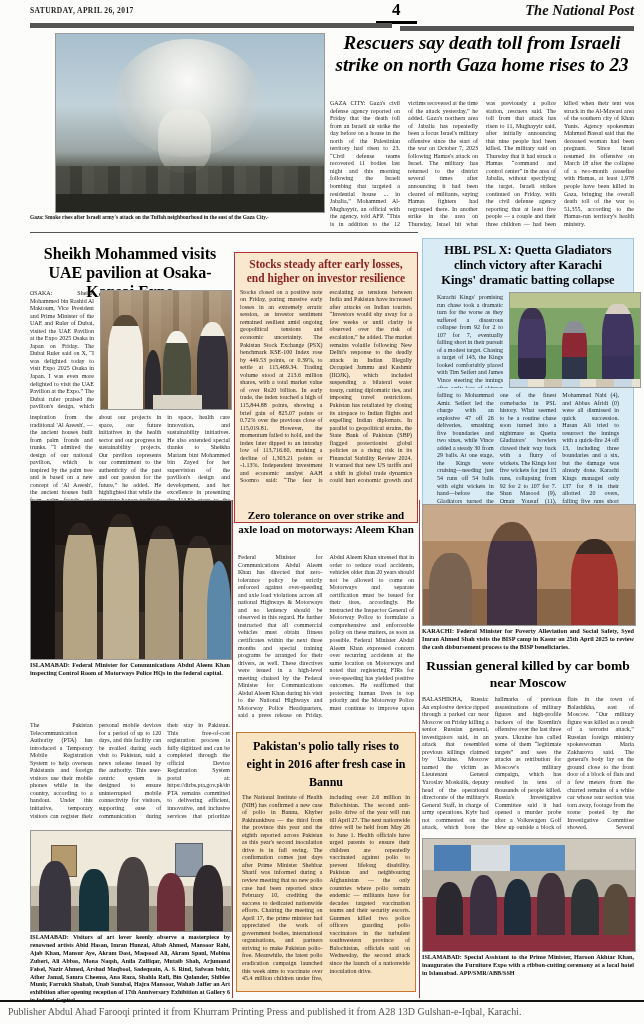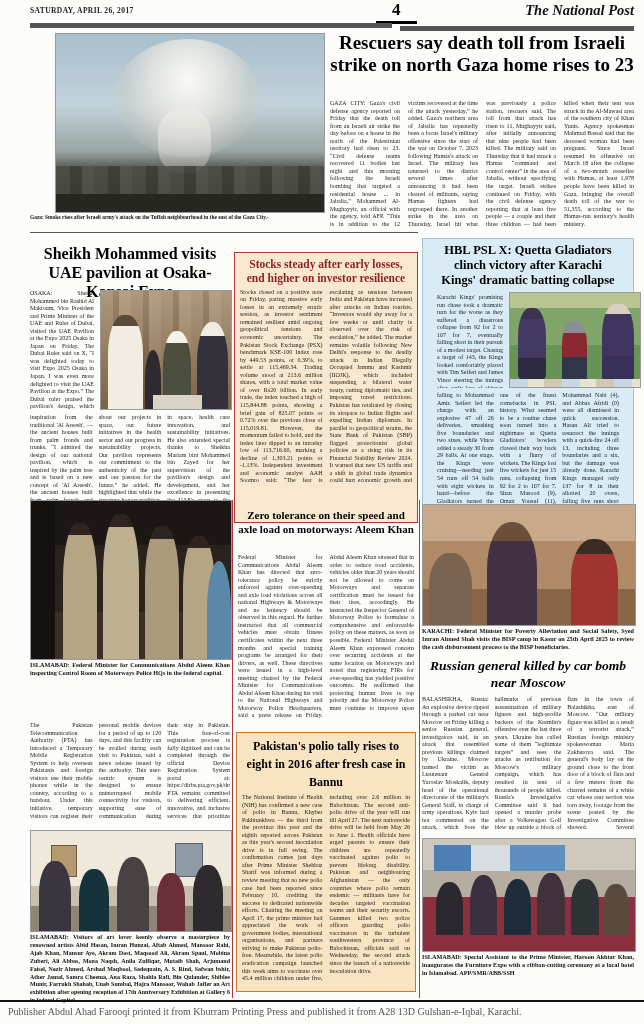--- a/index.html
+++ b/index.html
@@ -30,21 +30,21 @@
 
   <div class="photo" style="left:55px;top:33px;width:268px;height:178px;background:linear-gradient(180deg,#a8bfcd 0%,#c2d2da 40%,#9aa5a3 66%,#55564e 76%,#3c3d36 88%,#2e2f29 100%);">
     <div class="fig" style="left:22%;top:3%;width:54%;height:66%;background:radial-gradient(ellipse at 50% 35%,rgba(252,252,250,.97) 0%,rgba(230,230,224,.85) 35%,rgba(206,206,198,.45) 62%,rgba(206,206,198,0) 80%);border-radius:50%;"></div>
     <div class="fig" style="left:38%;top:42%;width:20%;height:36%;background:linear-gradient(180deg,rgba(236,236,230,.9),rgba(190,190,182,.4));border-radius:40%;"></div>
     <div class="fig" style="left:0;bottom:10%;width:100%;height:16%;background:repeating-linear-gradient(90deg,#4a4b42 0 14px,#3a3b33 14px 26px,#52534a 26px 38px);opacity:.85;"></div>
     <div class="fig" style="left:0;bottom:0;width:100%;height:10%;background:#262720;"></div>
   </div>
   <div class="abs caption" style="left:30px;top:214px;width:300px;font-size:5.4px;white-space:nowrap;overflow:hidden;">Gaza: Smoke rises after Israeli army's attack on the Tuffah neighbourhood in the east of the Gaza City.-</div>
   <div class="hrule" style="left:30px;top:232px;width:388px;height:1px;"></div>
 
-  <div class="abs headline" style="left:330px;top:32px;width:304px;font-size:19px;line-height:1.15;">Rescuers say death toll from Israeli strike on north Gaza home rises to 23</div>
+  <div class="abs headline" style="left:330px;top:32px;width:304px;font-size:19px;line-height:1.15;font-style:italic;">Rescuers say death toll from Israeli strike on north Gaza home rises to 23</div>
   <div class="abs body-text cols-4" style="left:330px;top:100px;width:304px;height:134px;">GAZA CITY: Gaza's civil defense agency reported on Friday that the death toll from an Israeli air strike the day before on a house in the north of the Palestinian territory had risen to 23. “Civil defense teams recovered 11 bodies last night and this morning following the Israeli bombing that targeted a residential house ... in Jabalia,” Mohammed Al-Mughayyir, an official with the agency, told AFP. “This is in addition to the 12 victims recovered at the time of the attack yesterday,” he added. Gaza's northern area of Jabalia has repeatedly been a focus Israel's military offensive since the start of the war on October 7, 2023 following Hamas's attack on Israel. The military has returned to the district several times after announcing it had been cleared of militants, saying Hamas fighters had regrouped there. In another strike in the area on Thursday, Israel hit what was previously a police station, rescuers said. The toll from that attack has risen to 11, Mughayyir said, after initially announcing that nine people had been killed. The military said on Thursday that it had struck a Hamas “command and control center” in the area of Jabalia, without specifying the target. Israeli strikes continued on Friday, with the civil defense agency reporting that at least five people — a couple and their three children — had been killed when their tent was struck in the Al-Mawasi area of the southern city of Khan Yunis. Agency spokesman Mahmud Bassal said that the deceased woman had been pregnant. Since Israel resumed its offensive on March 18 after the collapse of a two-month ceasefire with Hamas, at least 1,978 people have been killed in Gaza, bringing the overall death toll of the war to 51,355, according to the Hamas-run territory's health ministry.</div>
 
   <div class="abs headline" style="left:30px;top:244px;width:200px;font-size:16px;line-height:1.2;">Sheikh Mohammed visits UAE pavilion at Osaka-Kansai Expo</div>
   <div class="abs body-text" style="left:30px;top:290px;width:64px;height:120px;">OSAKA: Sheikh Mohammed bin Rashid Al Maktoum, Vice President and Prime Minister of the UAE and Ruler of Dubai, visited the UAE Pavilion at the Expo 2025 Osaka in Japan on Friday. The Dubai Ruler said on X, “I was delighted today to visit Expo 2025 Osaka in Japan. I was even more delighted to visit the UAE Pavilion at the Expo.” The Dubai ruler praised the pavilion's design, which draws</div>
   <div class="photo" style="left:100px;top:290px;width:130px;height:118px;background:repeating-linear-gradient(90deg,#8f7352 0 12px,#75593c 12px 18px,#9a7e5c 18px 30px);">
     <div class="fig" style="left:0;top:0;width:100%;height:100%;background:linear-gradient(180deg,rgba(255,250,240,.28),rgba(60,40,20,.22));"></div>
     <div class="fig" style="left:5%;bottom:0;width:27%;height:80%;background:linear-gradient(180deg,#5a4a38 0 12%,#f2ede2 12%);border-radius:42% 42% 0 0;"></div>
     <div class="fig" style="left:34%;bottom:0;width:12%;height:50%;background:#2d2a30;border-radius:50% 50% 0 0;"></div>
     <div class="fig" style="left:48%;bottom:0;width:21%;height:66%;background:linear-gradient(180deg,#f5f2ea 0 15%,#4c4f3e 15%);border-radius:45% 45% 0 0;"></div>
     <div class="fig" style="right:2%;bottom:0;width:24%;height:74%;background:linear-gradient(180deg,#f0ece2 0 16%,#35313b 16%);border-radius:45% 45% 0 0;"></div>
@@ -89,35 +89,35 @@
     <div class="fig" style="left:10%;top:14%;width:12%;height:30%;background:#b59a6e;border:1px solid #6b5a3e;"></div>
     <div class="fig" style="left:72%;top:12%;width:13%;height:32%;background:#8e9aa8;border:1px solid #5a616b;"></div>
     <div class="fig" style="left:4%;bottom:0;width:16%;height:70%;background:#3a3640;border-radius:45% 45% 0 0;"></div>
     <div class="fig" style="left:24%;bottom:0;width:15%;height:62%;background:#16323a;border-radius:45% 45% 0 0;"></div>
     <div class="fig" style="left:43%;bottom:0;width:16%;height:74%;background:#494243;border-radius:45% 45% 0 0;"></div>
     <div class="fig" style="left:63%;bottom:0;width:14%;height:58%;background:#6b2f3a;border-radius:45% 45% 0 0;"></div>
     <div class="fig" style="left:81%;bottom:0;width:15%;height:66%;background:#2e2a2e;border-radius:45% 45% 0 0;"></div>
   </div>
   <div class="abs caption" style="left:30px;top:934px;width:200px;font-size:6px;">ISLAMABAD: Visitors of art lover keenly observe a masterpiece by renowned artists Abid Hasan, Imran Hunzai, Aftab Ahmed, Mansoor Rahi, Ajab Khan, Mansur Aye, Akram Dost, Maqsood Ali, Akram Spaul, Mobina Zuberi, Ali Abbas, Mona Naqsh, Anila Zulfiqar, Mutaib Shah, Arjumand Faisel, Nazir Ahmed, Arshad Maqbool, Sadequain, A. S. Rind, Safwan bshir, Ather Jamal, Samra Cheema, Ana Raza, Shahla Rafi, Bin Qulander, Shiblee Munir, Farrukh Shahab, Unab Sumbal, Hajra Mansoor, Wahab Jaffer an Art exhibition after opening reception of 17th Anniversary Exhibition at Gallery 6 in federal Capital.</div>
 
-  <div class="abs headline" style="left:238px;top:508px;width:176px;font-size:11px;line-height:1.3;">Zero tolerance on their speed and axle load on motorways: Aleem Khan</div>
+  <div class="abs headline" style="left:238px;top:508px;width:176px;font-size:11px;line-height:1.3;">Zero tolerance on over strike and axle load on motorways: Aleem Khan</div>
   <div class="abs body-text cols-2" style="left:238px;top:554px;width:176px;height:172px;">Federal Minister for Communications Abdul Aleem Khan has directed that zero-tolerance policy be strictly enforced against over-speeding and axle load violations across all national Highways &amp; Motorways and no leniency should be observed in this regard. He further instructed that all commercial vehicles must obtain fitness certificates within the next three months and special training programs be arranged for their drivers, as well. These directives were issued in a high-level meeting chaired by the Federal Minister for Communications Abdul Aleem Khan during his visit to the National Highways and Motorway Police Headquarters, said a press release on Friday. Abdul Aleem Khan stressed that in order to reduce road accidents, vehicles older than 20 years should not be allowed to come on Motorways and separate certification must be issued for their tires, accordingly. He instructed the Inspector General of Motorway Police to formulate a comprehensive and enforceable policy on these matters, as soon as possible. Federal Minister Abdul Aleem Khan expressed concern over recurring accidents at the same location on Motorways and noted that registering FIRs for over-speeding has yielded positive outcomes. He reaffirmed that protecting human lives is top priority and the Motorway Police must continue to improve upon their already commendable standards.</div>
 
   <div class="box" style="left:236px;top:732px;width:180px;height:260px;background:#f8e3c2;border:1px solid #c87830;padding:4px 5px;">
     <div class="headline" style="font-size:12px;line-height:1.5;">Pakistan's polio tally rises to eight in 2016 after fresh case in Bannu</div>
     <div class="body-text cols-2" style="margin-top:3px;height:190px;">The National Institute of Health (NIH) has confirmed a new case of polio in Bannu, Khyber Pakhtunkhwa — the third from the province this year and the eighth reported across Pakistan as this year's second inoculation drive is in full swing. The confirmation comes just days after Prime Minister Shehbaz Sharif was informed during a review meeting that no new polio case had been reported since February 10, crediting the success to dedicated nationwide efforts. Chairing the meeting on April 17, the prime minister had appreciated the work of government bodies, international organisations, and partners striving to make Pakistan polio-free. Meanwhile, the latest polio eradication campaign launched this week aims to vaccinate over 45.4 million children under five, including over 2.6 million in Balochistan. The second anti-polio drive of the year will run till April 27. The next nationwide drive will be held from May 26 to June 1. Health officials have urged parents to ensure their children are repeatedly vaccinated against polio to prevent lifelong disability. Pakistan and neighbouring Afghanistan — the only countries where polio remain endemic — militants have for decades targeted vaccination teams and their security escorts. Gunmen killed two police officers guarding polio vaccinators in the turbulent southwestern province of Balochistan, officials said on Wednesday, the second attack since the launch of a nationwide inoculation drive.</div>
   </div>
 
   <div class="photo" style="left:422px;top:504px;width:212px;height:120px;background:linear-gradient(180deg,#c9a98c 0 30%,#b08a66 30% 70%,#8a6648 70%);">
     <div class="fig" style="left:3%;bottom:0;width:20%;height:60%;background:#7a6350;border-radius:45% 45% 0 0;"></div>
     <div class="fig" style="left:30%;bottom:0;width:24%;height:86%;background:linear-gradient(180deg,#6b4f3a 0 18%,#433243 18%);border-radius:45% 45% 0 0;"></div>
     <div class="fig" style="right:8%;bottom:0;width:22%;height:72%;background:linear-gradient(180deg,#3a2c22 0 18%,#a23430 18%);border-radius:45% 45% 0 0;"></div>
   </div>
   <div class="abs caption" style="left:422px;top:627px;width:212px;font-size:6.2px;">KARACHI: Federal Minister for Poverty Alleviation and Social Safety, Syed Imran Ahmed Shah visits the BISP camp in Kasur on 25th April 2025 to review the cash disbursement process to the BISP beneficiaries.</div>
-  <div class="abs headline" style="left:422px;top:658px;width:212px;font-size:13.5px;line-height:1.25;font-style:italic;">Russian general killed by car bomb near Moscow</div>
+  <div class="abs headline" style="left:422px;top:658px;width:212px;font-size:13.5px;line-height:1.25;">Russian general killed by car bomb near Moscow</div>
   <div class="abs body-text cols-3" style="left:422px;top:696px;width:212px;height:138px;">BALASHIKHA, Russia: An explosive device ripped through a parked car near Moscow on Friday killing a senior Russian general, investigators said, in an attack that resembled previous killings claimed by Ukraine. Moscow named the victim as Lieutenant General Yaroslav Moskalik, deputy head of the operational directorate of the military's General Staff, in charge of army operations. Kyiv had not commented on the attack, which bore the hallmarks of previous assassinations of military figures and high-profile backers of the Kremlin's offensive over the last three years. Ukraine has called some of them “legitimate targets” and sees the attacks as retribution for Moscow's military campaign, which has resulted in tens of thousands of people killed. Russia's Investigative Committee said it had opened a murder probe after a Volkswagen Golf blew up outside a block of flats in the town of Balashikha, east of Moscow. “Our military figure was killed as a result of a terrorist attack,” Russian foreign ministry spokeswoman Maria Zakharova said. The general's body lay on the ground close to the front door of a block of flats and a few meters from the charred remains of a white car whose rear section was torn away, footage from the scene posted by the Investigative Committee showed. Several investigators were working at the scene. Police had cordoned off the site on Friday, with ambulances surrounding the area, an AFP reporter saw. A body lying on the ground could be seen from the upper floors of surrounding buildings. Locals said they heard a loud blast at around 10:45 a.m.</div>
 
   <div class="photo" style="left:422px;top:838px;width:212px;height:112px;background:linear-gradient(180deg,#cfc9bd 0 28%,#b5ada0 28% 52%,#8c2f3e 52% 100%);">
     <div class="fig" style="left:5%;top:5%;width:62%;height:24%;background:linear-gradient(90deg,#4d7fb5 0 28%,#d8dde2 28% 58%,#5d8fc0 58%);"></div>
     <div class="fig" style="left:6%;bottom:14%;width:13%;height:48%;background:#2c2830;border-radius:45% 45% 0 0;"></div>
     <div class="fig" style="left:22%;bottom:14%;width:13%;height:54%;background:#3a3040;border-radius:45% 45% 0 0;"></div>
     <div class="fig" style="left:38%;bottom:14%;width:13%;height:50%;background:#1f2c3a;border-radius:45% 45% 0 0;"></div>
     <div class="fig" style="left:54%;bottom:14%;width:13%;height:56%;background:#41313a;border-radius:45% 45% 0 0;"></div>
     <div class="fig" style="left:70%;bottom:14%;width:13%;height:50%;background:#2e3436;border-radius:45% 45% 0 0;"></div>
     <div class="fig" style="left:85%;bottom:14%;width:12%;height:46%;background:#5a4a3c;border-radius:45% 45% 0 0;"></div>

